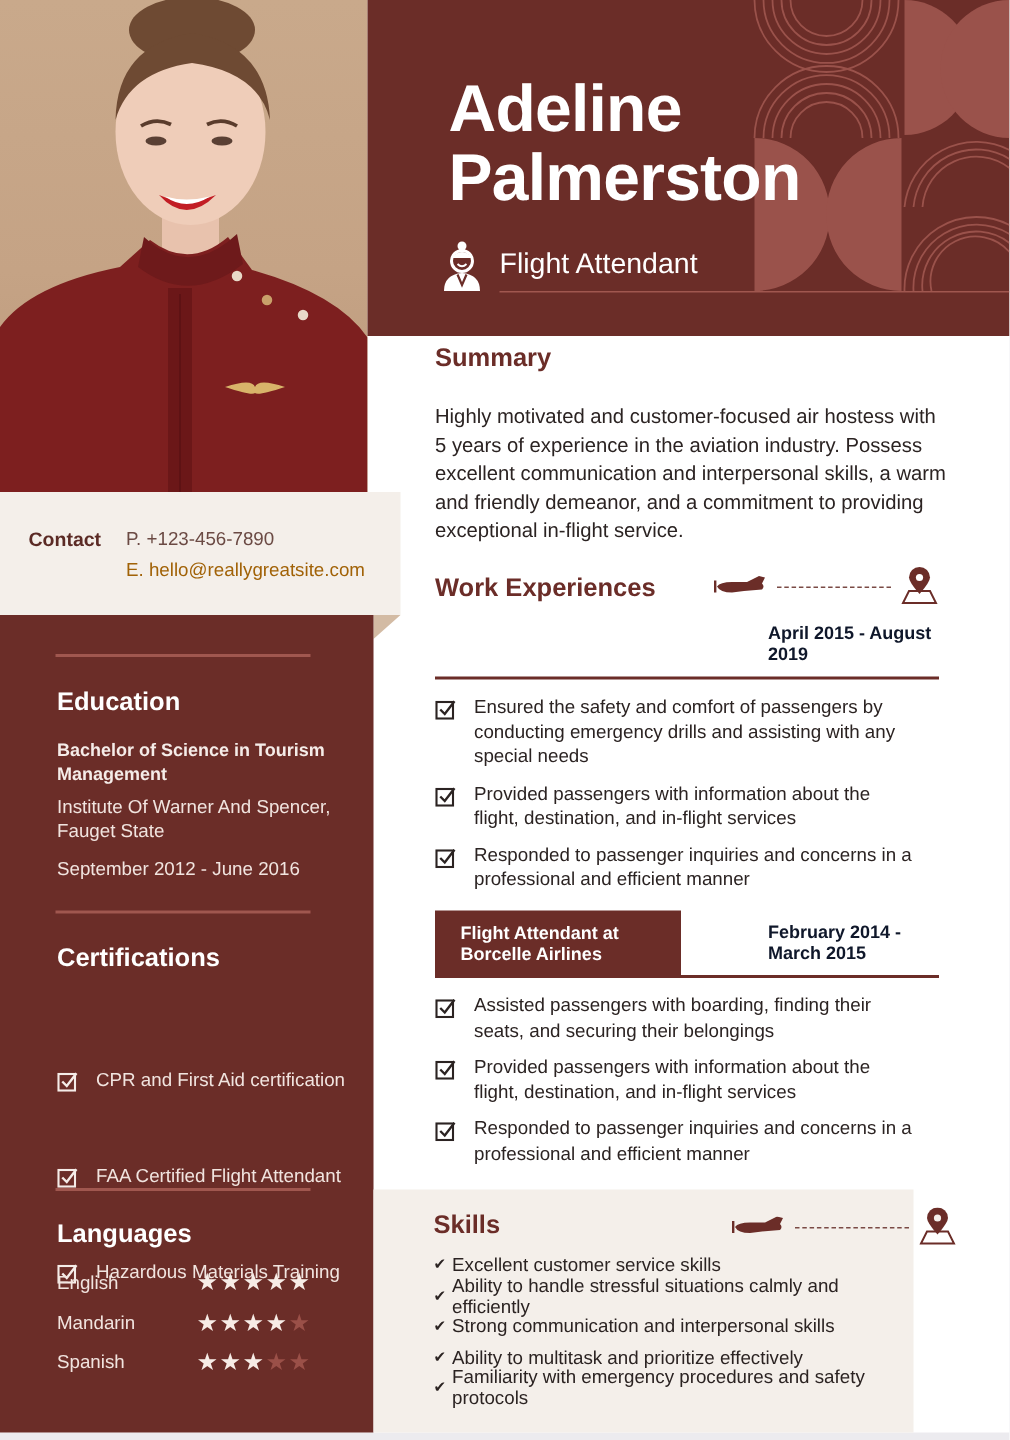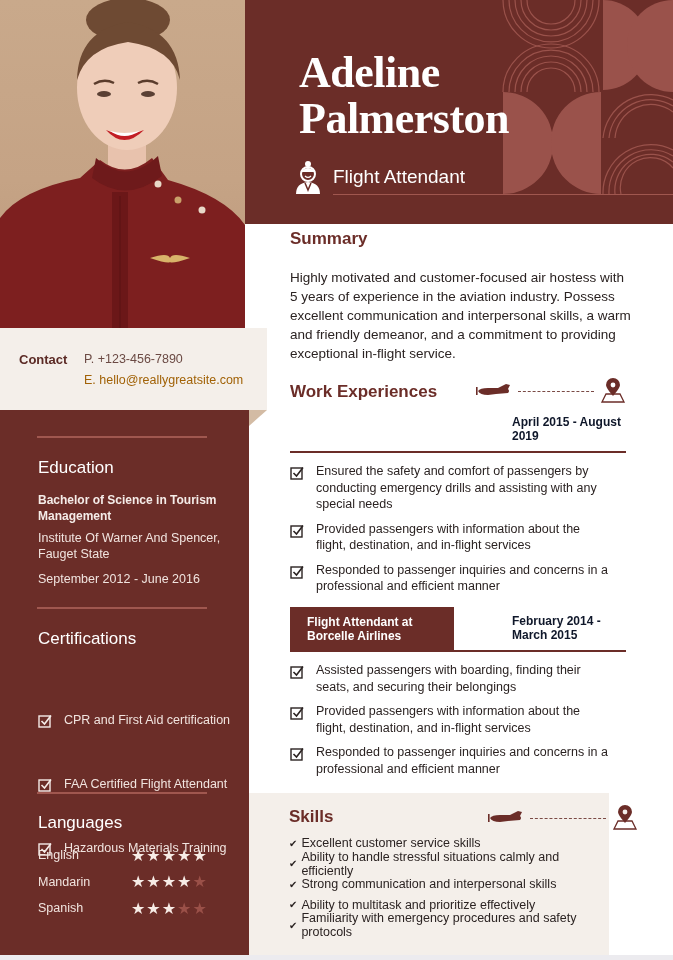--- a/index.html
+++ b/index.html
@@ -21,21 +21,21 @@
     .photo svg { position: absolute; left: 0; top: 0; }
 
     
     .header {
       position: absolute; left: 245px; top: 0; width: 428px; height: 224px;
       background: #6b2d28; overflow: hidden;
     }
     .header .pattern { position: absolute; left: 0; top: 0; }
     .name {
       position: absolute; left: 54px; top: 50px;
-      font-family: Liberation Serif, serif; font-weight: 700;
+      font-family: Liberation Sans, sans-serif; font-weight: 700;
       font-size: 44px; line-height: 46px; color: #ffffff; letter-spacing: -0.5px;
     }
     .name span { display: block; }
     .job-row { position: absolute; left: 50px; top: 160px; display: flex; align-items: center; }
     .job-row .attendant-icon { width: 26px; height: 34px; margin-right: 12px; }
     .job-title { font-size: 19px; color: #ffffff; }
     .job-underline { position: absolute; left: 88px; top: 194px; width: 340px; height: 1px; background: #a0574f; }
 
     
     .contact-box {
@@ -46,21 +46,21 @@
     .contact-phone { position: absolute; left: 84px; top: 24px; font-size: 12.5px; color: #6b4a44; }
     .contact-email { position: absolute; left: 84px; top: 45px; font-size: 12.5px; color: #a16207; }
     .fold { position: absolute; left: 249px; top: 410px; width: 0; height: 0;
       border-top: 16px solid #d3bba4; border-right: 18px solid transparent; }
 
     .sidebar {
       position: absolute; left: 0; top: 410px; width: 249px; height: 545px;
       background: #6b2d28; color: #f5ece8;
     }
     .divider { position: absolute; left: 37px; width: 170px; height: 2px; background: #a0574f; }
-    .side-heading { position: absolute; left: 38px; font-size: 17px; font-weight: 400; color: #ffffff; }
+    .side-heading { position: absolute; left: 38px; font-size: 17px; font-weight: 700; color: #ffffff; }
     .edu-degree { position: absolute; left: 38px; top: 82px; font-size: 12px; font-weight: 700; line-height: 16px; color: #f5ece8; width: 190px; }
     .edu-school { position: absolute; left: 38px; top: 120px; font-size: 12.5px; line-height: 16px; color: #f1e4df; width: 190px; }
     .edu-dates { position: absolute; left: 38px; top: 162px; font-size: 12.5px; color: #f1e4df; }
 
     .cert-list { position: absolute; left: 38px; top: 254px; width: 200px; list-style: none; }
     .cert-item { display: flex; align-items: flex-start; margin-bottom: 9px; margin-top: 48px; }
     .cert-item .check-icon { width: 14px; height: 14px; margin-right: 12px; margin-top: 2px; flex: 0 0 14px; }
     .cert-text { font-size: 12.5px; line-height: 16px; color: #f1e4df; }
 
     .lang-list { position: absolute; left: 38px; top: 432px; width: 180px; }

